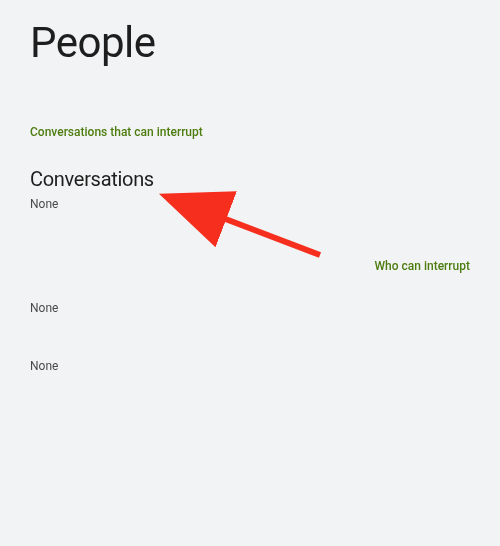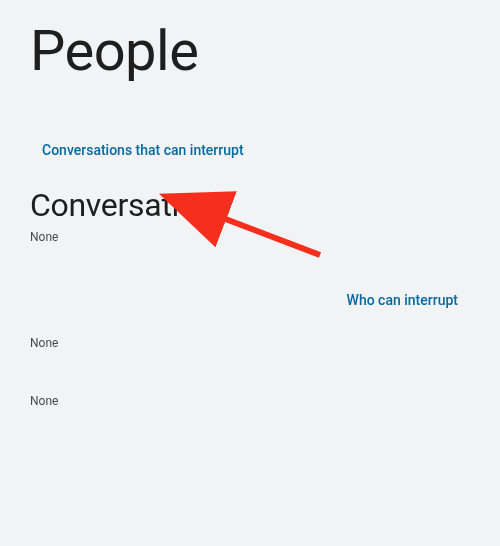--- a/index.html
+++ b/index.html
@@ -10,50 +10,50 @@
     body {
       width: 500px;
       height: 546px;
       background: #f2f3f4;
       font-family: -apple-system, BlinkMacSystemFont, 'Segoe UI', Roboto, sans-serif;
       color: #1a1a1a;
       position: relative;
       overflow: hidden;
     }
     .page-title {
-      font-size: 56px;
+      font-size: 42px;
       font-weight: 400;
       padding: 18px 22px 0 30px;
       color: #1e1e1e;
       letter-spacing: -0.5px;
     }
     .section-header {
-      font-size: 14px;
+      font-size: 12px;
       font-weight: 500;
-      color: #0369a1;
-      padding: 0 42px;
+      color: #4d7c0f;
+      padding: 0 30px;
       margin-top: 58px;
     }
     .section-header.second {
       margin-top: 48px;
       text-align: right;
     }
     .setting-item {
       padding: 0 30px;
       margin-top: 28px;
       cursor: pointer;
     }
     .setting-item.after-header {
       margin-top: 28px;
     }
     .setting-item.after-item {
       margin-top: 44px;
     }
     .setting-title {
-      font-size: 32px;
+      font-size: 20px;
       font-weight: 400;
       color: #1e1e1e;
       letter-spacing: -0.3px;
     }
     .setting-value {
       font-size: 12px;
       font-weight: 400;
       color: #4a4a4a;
       margin-top: 6px;
     }

